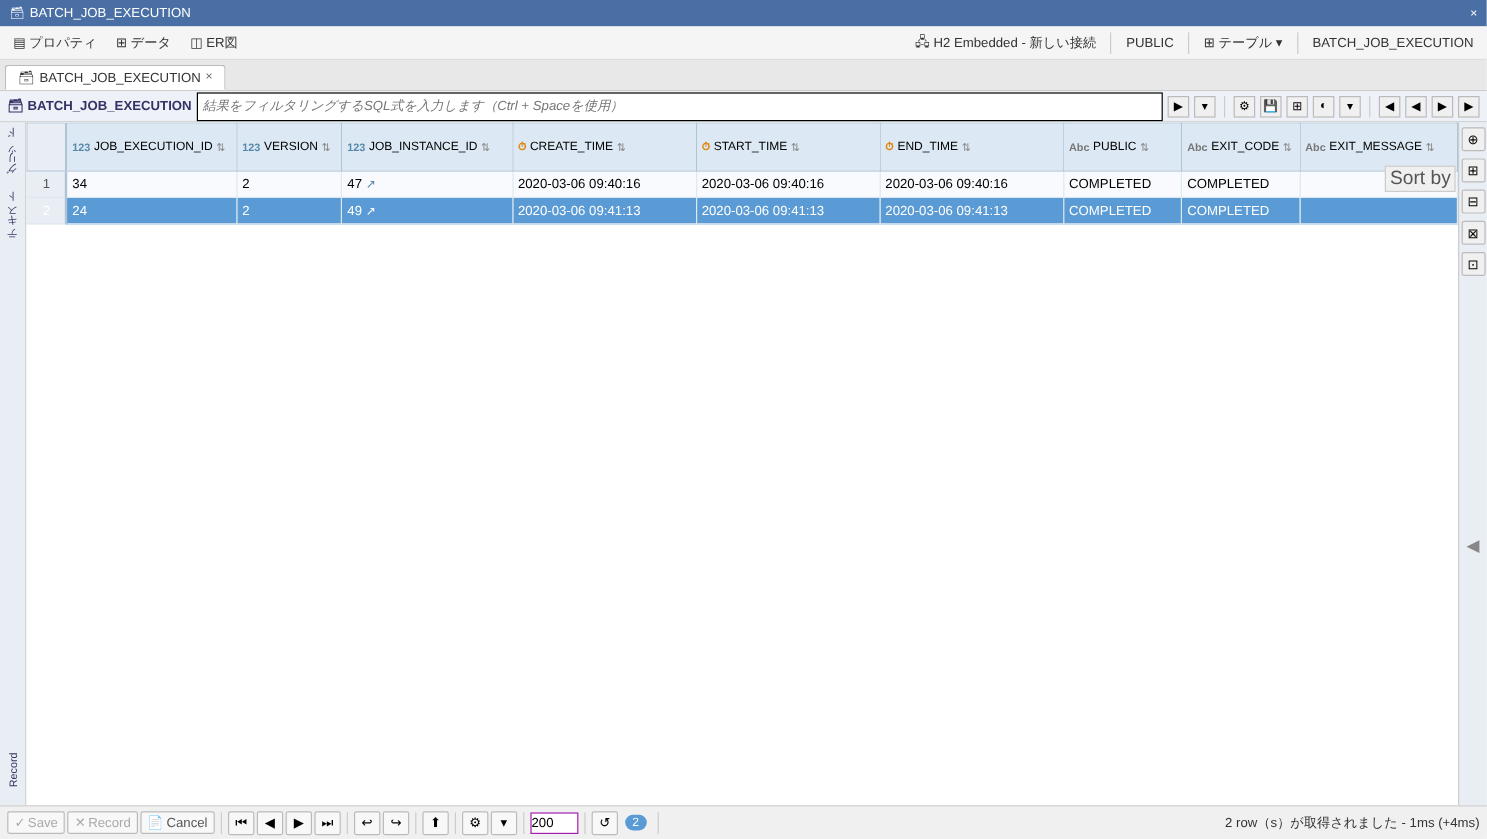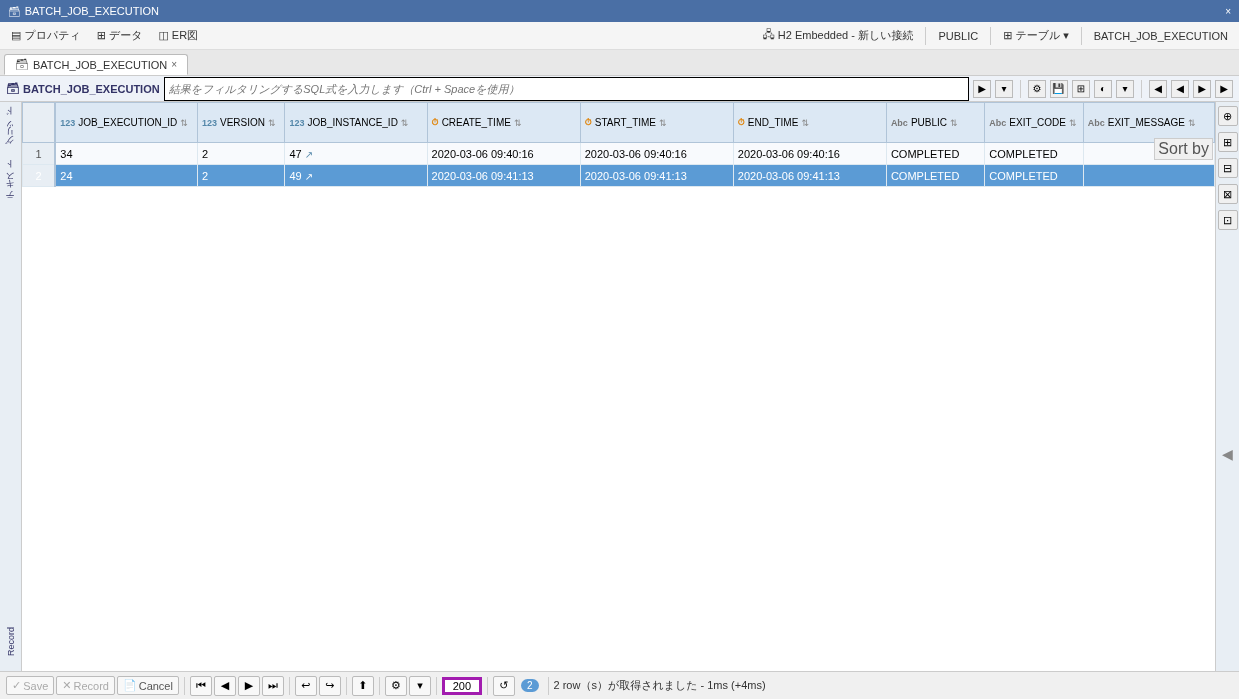--- a/index.html
+++ b/index.html
@@ -252,27 +252,27 @@
       cursor: pointer;
       display: flex;
       align-items: center;
       justify-content: center;
       font-size: 11px;
       border-radius: 2px;
     }
     .limit-input {
       width: 40px;
       height: 18px;
-      border: 3px solid #a21caf;
-      font-size: 11px;
-      text-align: center;
+      border: 1px solid #a21caf;
+      font-size: 11px;
+      text-align: left;
     }
     .status-bar {
       flex: 1;
-      text-align: left;
+      text-align: right;
       font-size: 11px;
       color: #333;
     }
     .counter-badge {
       background: #5b9bd5;
       color: white;
       border-radius: 10px;
       padding: 1px 6px;
       font-size: 10px;
       margin: 0 4px;

